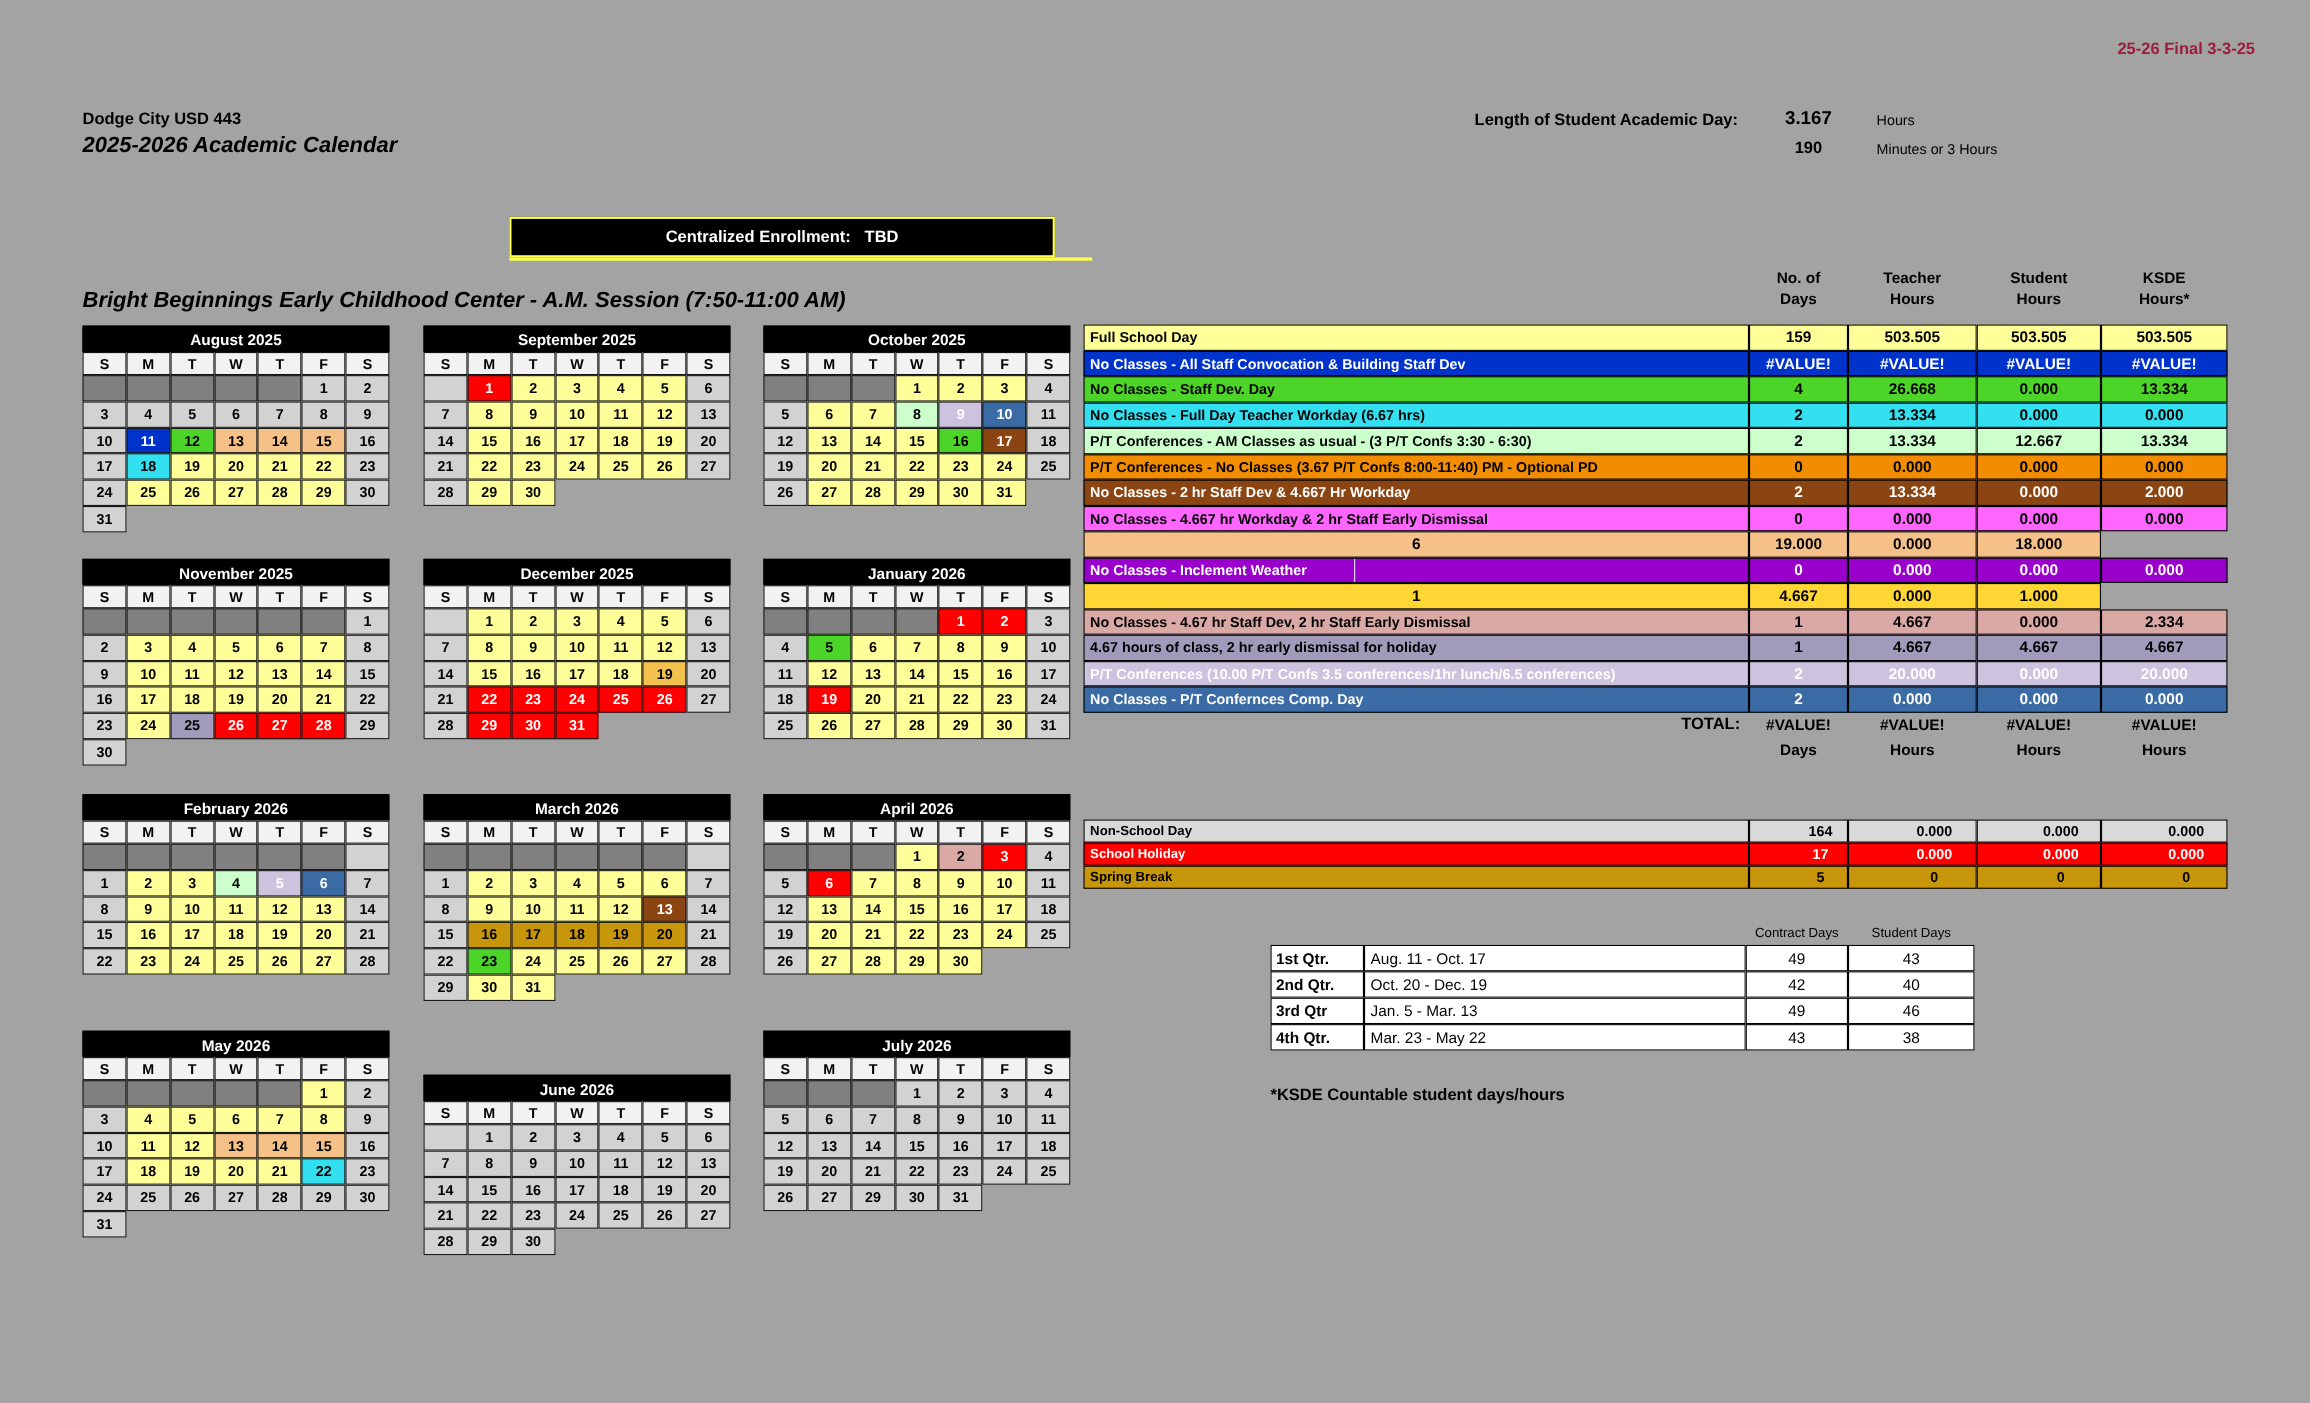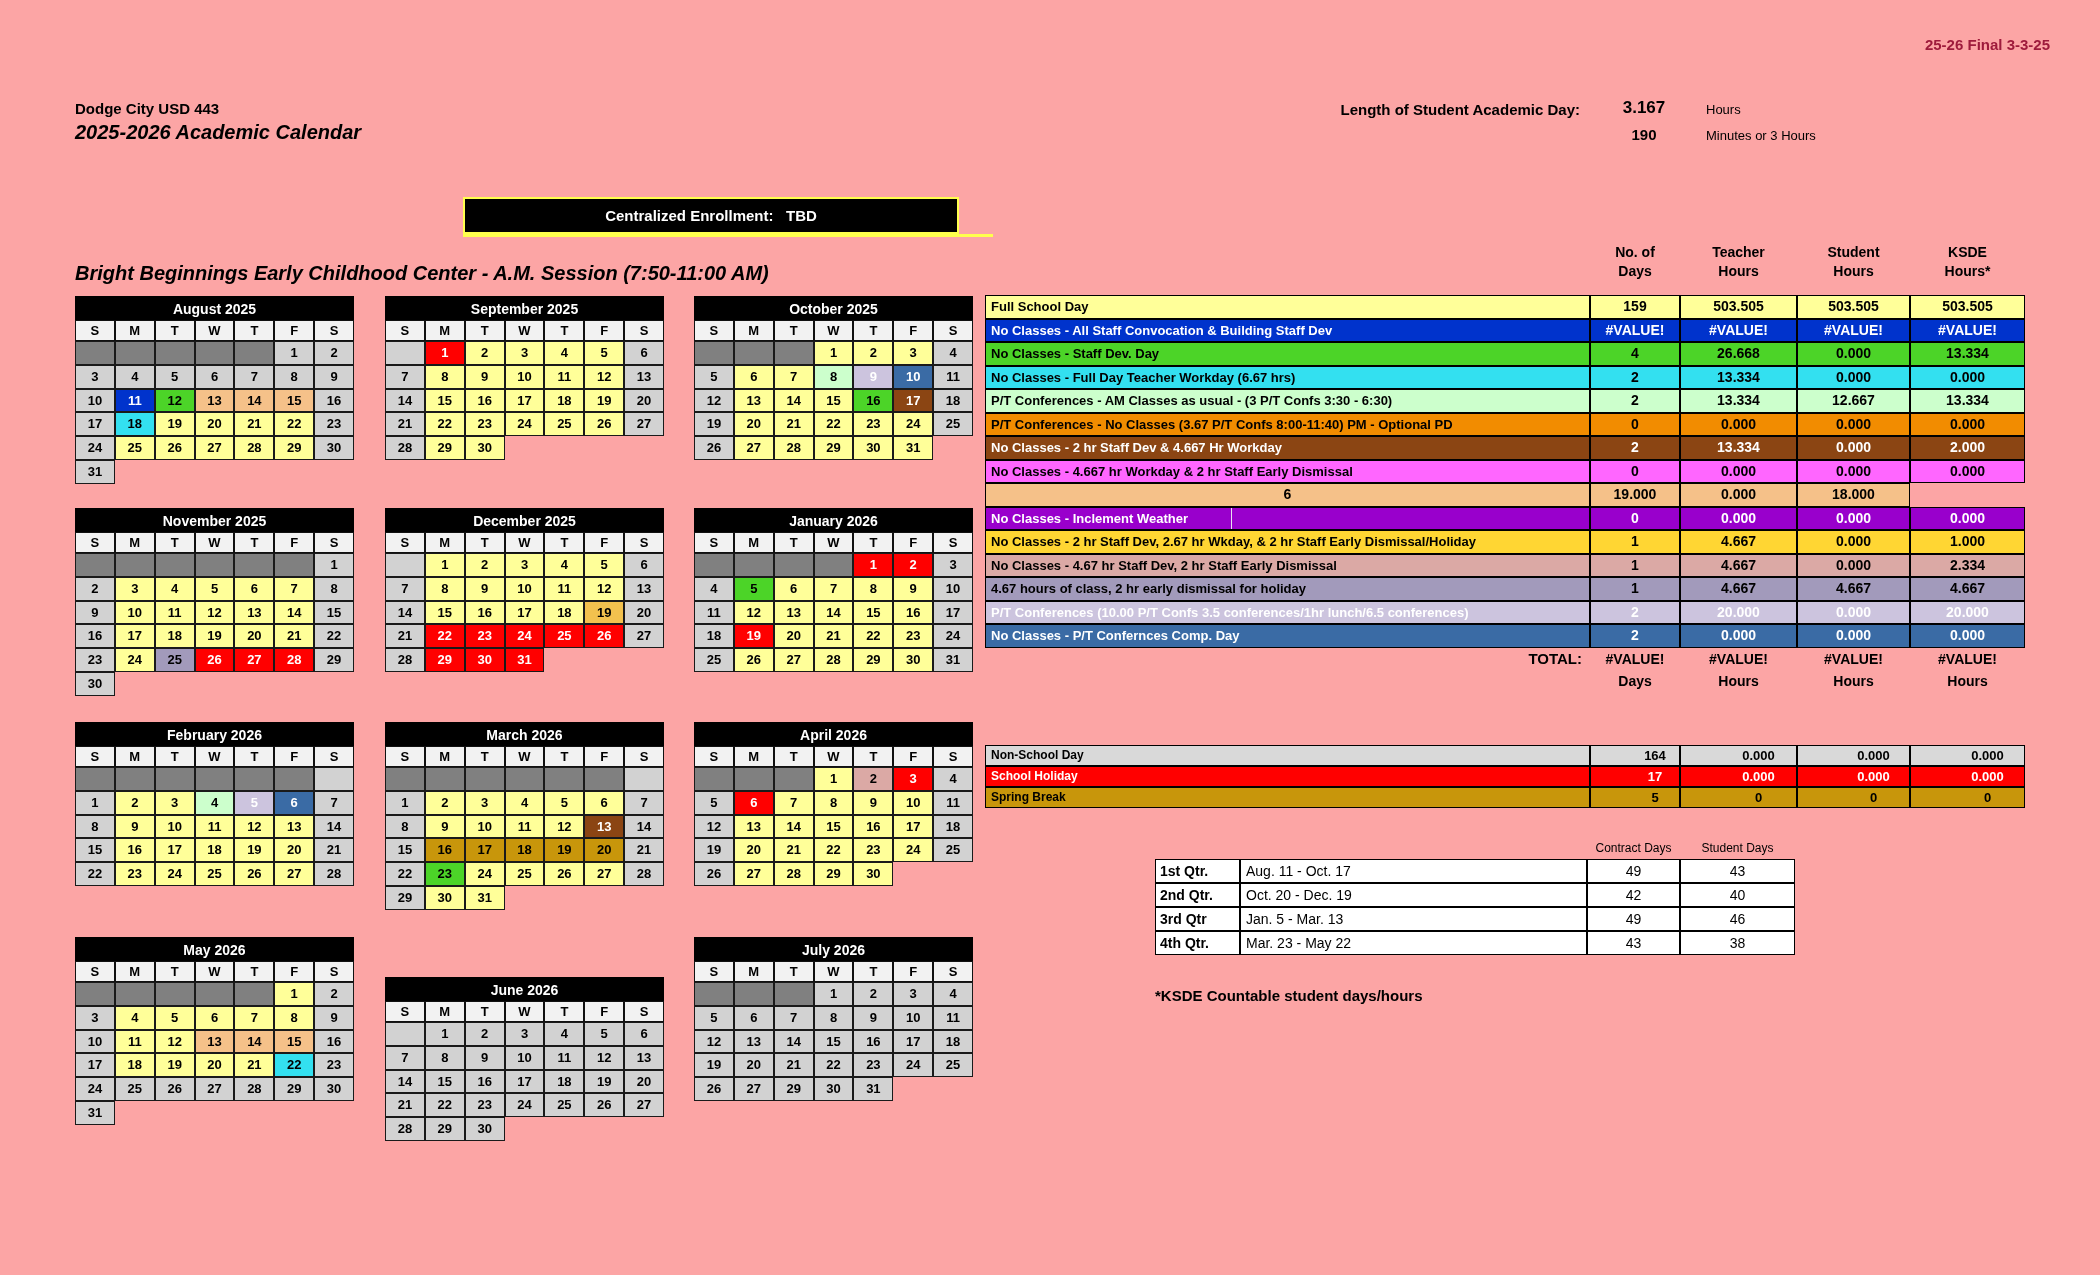--- a/index.html
+++ b/index.html
@@ -1,16 +1,16 @@
 <!DOCTYPE html>
 <html><head>
 <meta charset="utf-8">
 <style>
   html,body{margin:0;padding:0;background:#fff;}
-  #root{position:relative;width:2100px;height:1275px;background:#fca5a5;
+  #root{position:relative;width:2100px;height:1275px;background:#a3a3a3;
         font-family:"Liberation Sans",sans-serif;color:#000;overflow:hidden;}
   .abs{position:absolute;}
 
   #version-label{top:36px;left:1840px;width:210px;text-align:right;font-size:15px;font-weight:bold;}
   #district{top:100px;left:75px;font-size:15px;font-weight:bold;}
   #doc-title{top:121px;left:75px;font-size:20px;font-weight:bold;font-style:italic;}
   #len-label{top:101px;left:1290px;width:290px;text-align:right;font-size:15px;font-weight:bold;}
   #len-val{top:98px;left:1598px;width:92px;text-align:center;font-size:17px;font-weight:bold;}
   #len-unit{top:102px;left:1706px;font-size:13px;}
   #min-val{top:126px;left:1598px;width:92px;text-align:center;font-size:15px;font-weight:bold;}
@@ -854,21 +854,20 @@
         <div class="lval" style="background: rgb(245, 193, 137); color: rgb(0, 0, 0);">18.000</div>
       </div>
       <div class="lrow">
         <div class="llabel" style="background: rgb(153, 0, 204); color: rgb(255, 255, 255);">No Classes - Inclement Weather<span class="ldivider"></span></div>
         <div class="lval" style="background: rgb(153, 0, 204); color: rgb(255, 255, 255);">0</div>
         <div class="lval" style="background: rgb(153, 0, 204); color: rgb(255, 255, 255);">0.000</div>
         <div class="lval" style="background: rgb(153, 0, 204); color: rgb(255, 255, 255);">0.000</div>
         <div class="lval" style="background: rgb(153, 0, 204); color: rgb(255, 255, 255);">0.000</div>
       </div>
       <div class="lrow">
-        <div class="llabel" style="background: rgb(255, 214, 51); color: rgb(0, 0, 0);">No Classes - 2 hr Staff Dev, 2.67 hr Wkday, &amp; 2 hr Staff Early Dismissal/Holiday</div>
         <div class="lval" style="background: rgb(255, 214, 51); color: rgb(0, 0, 0);">1</div>
         <div class="lval" style="background: rgb(255, 214, 51); color: rgb(0, 0, 0);">4.667</div>
         <div class="lval" style="background: rgb(255, 214, 51); color: rgb(0, 0, 0);">0.000</div>
         <div class="lval" style="background: rgb(255, 214, 51); color: rgb(0, 0, 0);">1.000</div>
       </div>
       <div class="lrow">
         <div class="llabel" style="background: rgb(219, 169, 165); color: rgb(0, 0, 0);">No Classes - 4.67 hr Staff Dev,  2 hr Staff Early Dismissal</div>
         <div class="lval" style="background: rgb(219, 169, 165); color: rgb(0, 0, 0);">1</div>
         <div class="lval" style="background: rgb(219, 169, 165); color: rgb(0, 0, 0);">4.667</div>
         <div class="lval" style="background: rgb(219, 169, 165); color: rgb(0, 0, 0);">0.000</div>

